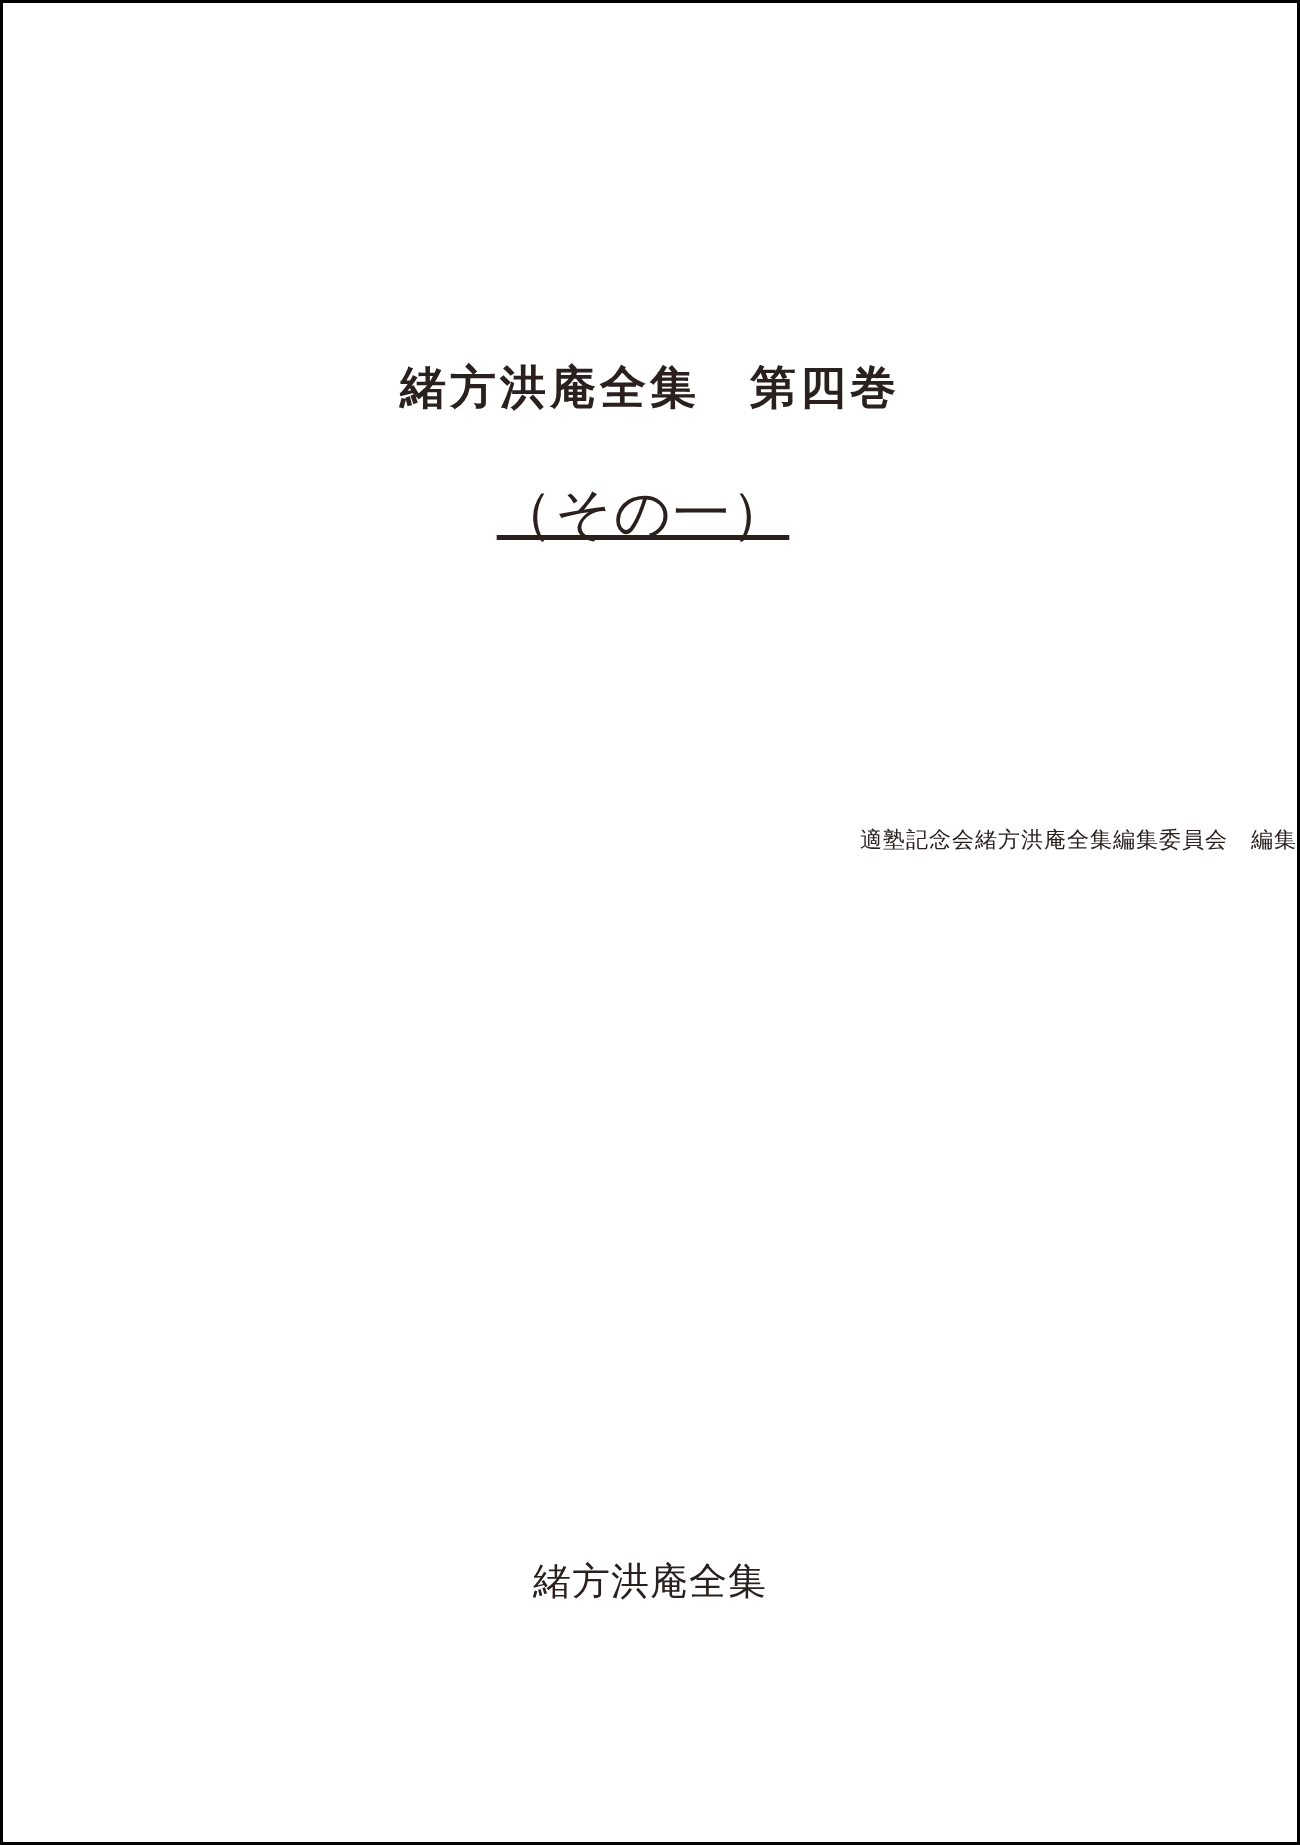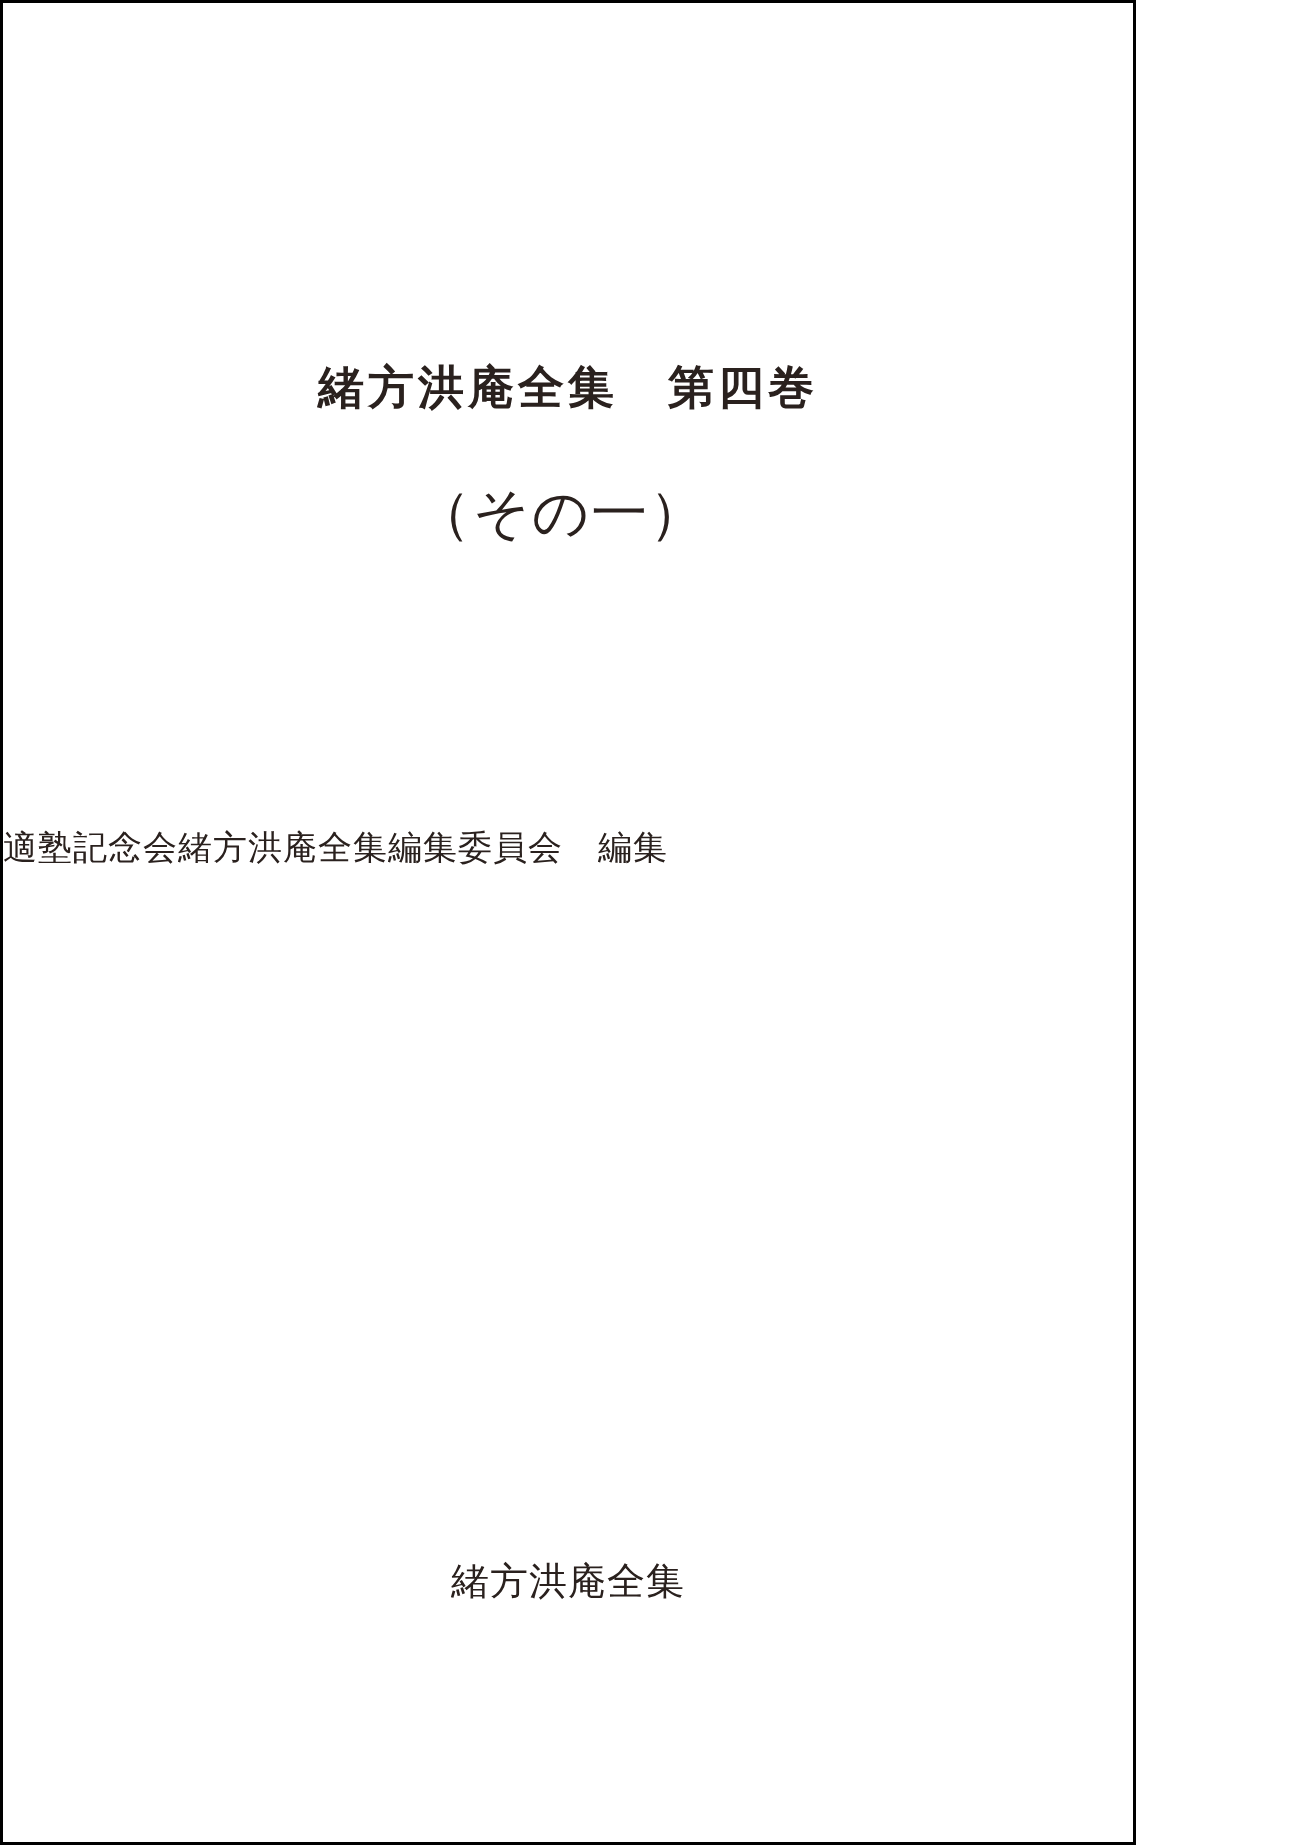--- a/index.html
+++ b/index.html
@@ -6,21 +6,21 @@
     --text-color: #2a211e;
     --bg-color: #ffffff;
     --border-color: #000000;
   }
   * { margin: 0; padding: 0; box-sizing: border-box; }
   html, body {
     background: #ffffff;
   }
   .page {
     position: relative;
-    width: 1136px;
+    width: 1300px;
     height: 1845px;
     background: var(--bg-color);
     border: 3px solid var(--border-color);
     overflow: hidden;
     font-family: "Liberation Serif", "DejaVu Serif", serif;
     color: var(--text-color);
   }
   .series-title {
     position: absolute;
     top: 360px;
@@ -54,28 +54,29 @@
   }
   .main-subtitle {
     margin-top: 14px;
     padding-right: 14px;
     text-align: right;
     font-size: 56px;
     font-weight: 500;
     letter-spacing: 2px;
     line-height: 1.1;
     font-family: "Liberation Serif", "DejaVu Serif", serif;
+    text-decoration: underline;
   }
   .editor-line {
     position: absolute;
     top: 824px;
     left: 0;
     right: 0;
-    text-align: left;
-    font-size: 34px;
+    text-align: right;
+    font-size: 22px;
     font-weight: 500;
     letter-spacing: 1px;
     line-height: 1.2;
     font-family: "Liberation Sans", "DejaVu Sans", sans-serif;
   }
   .publisher-name {
     position: absolute;
     top: 1556px;
     left: 0;
     right: 0;

